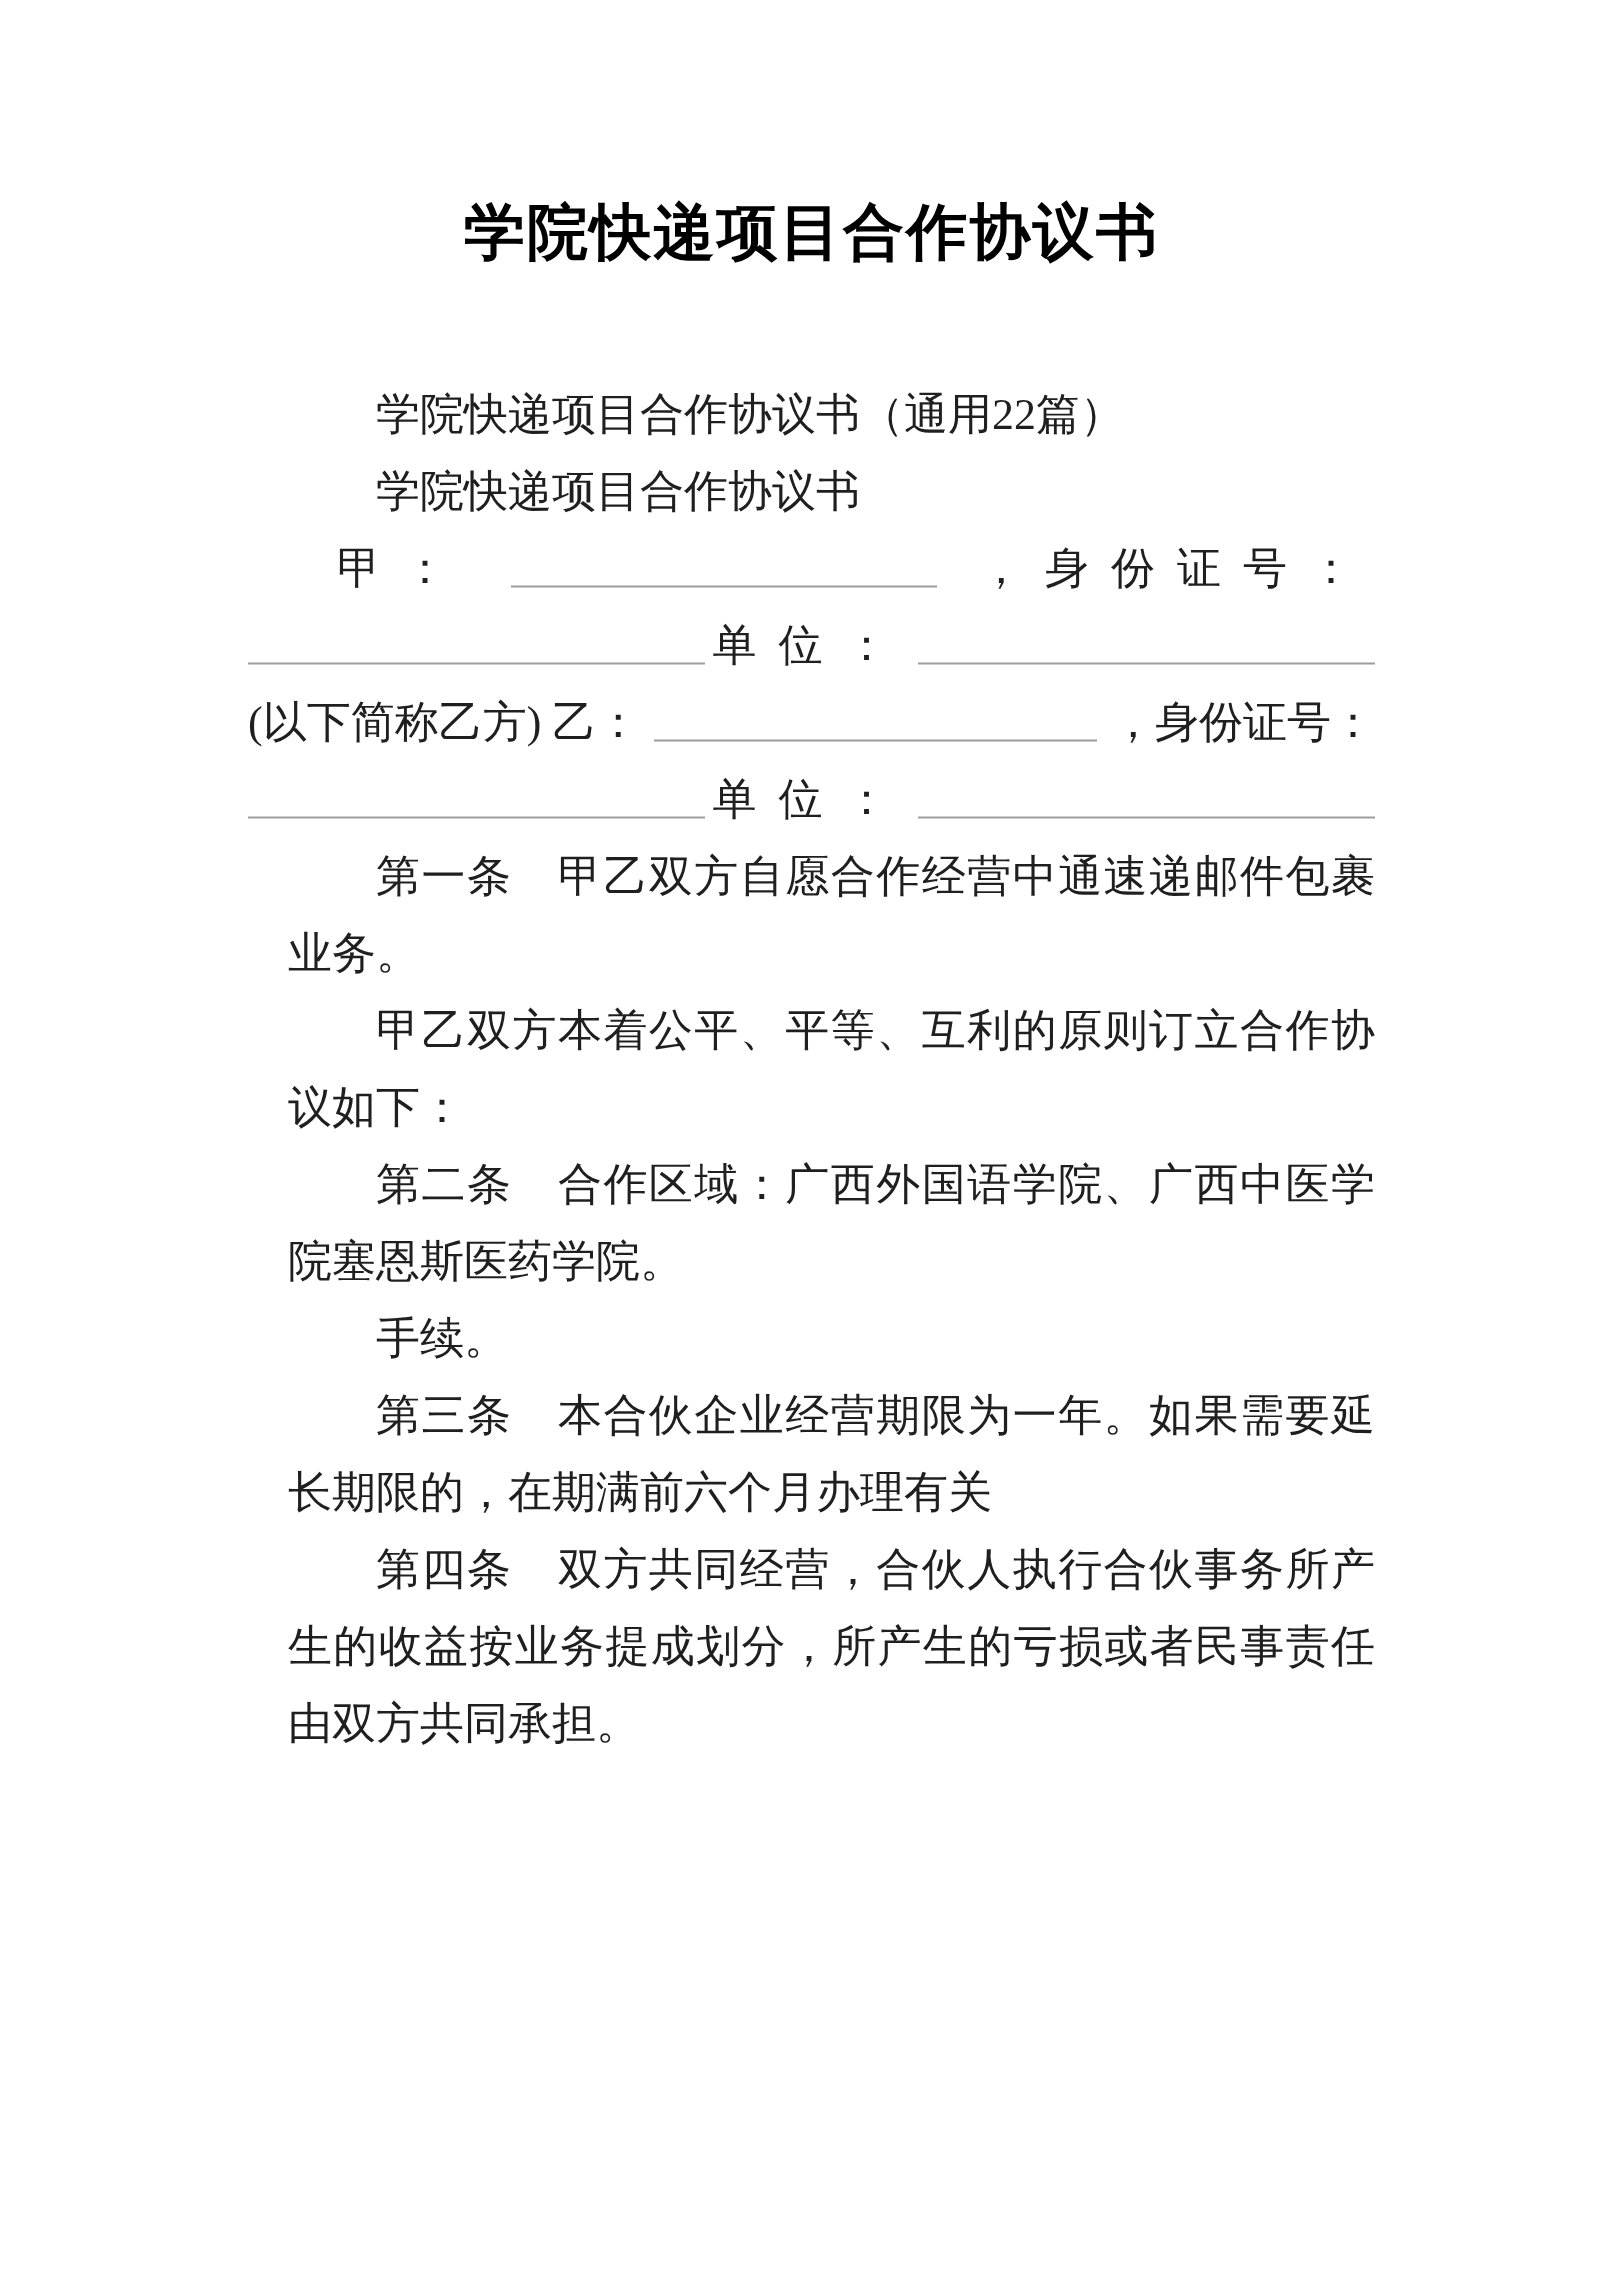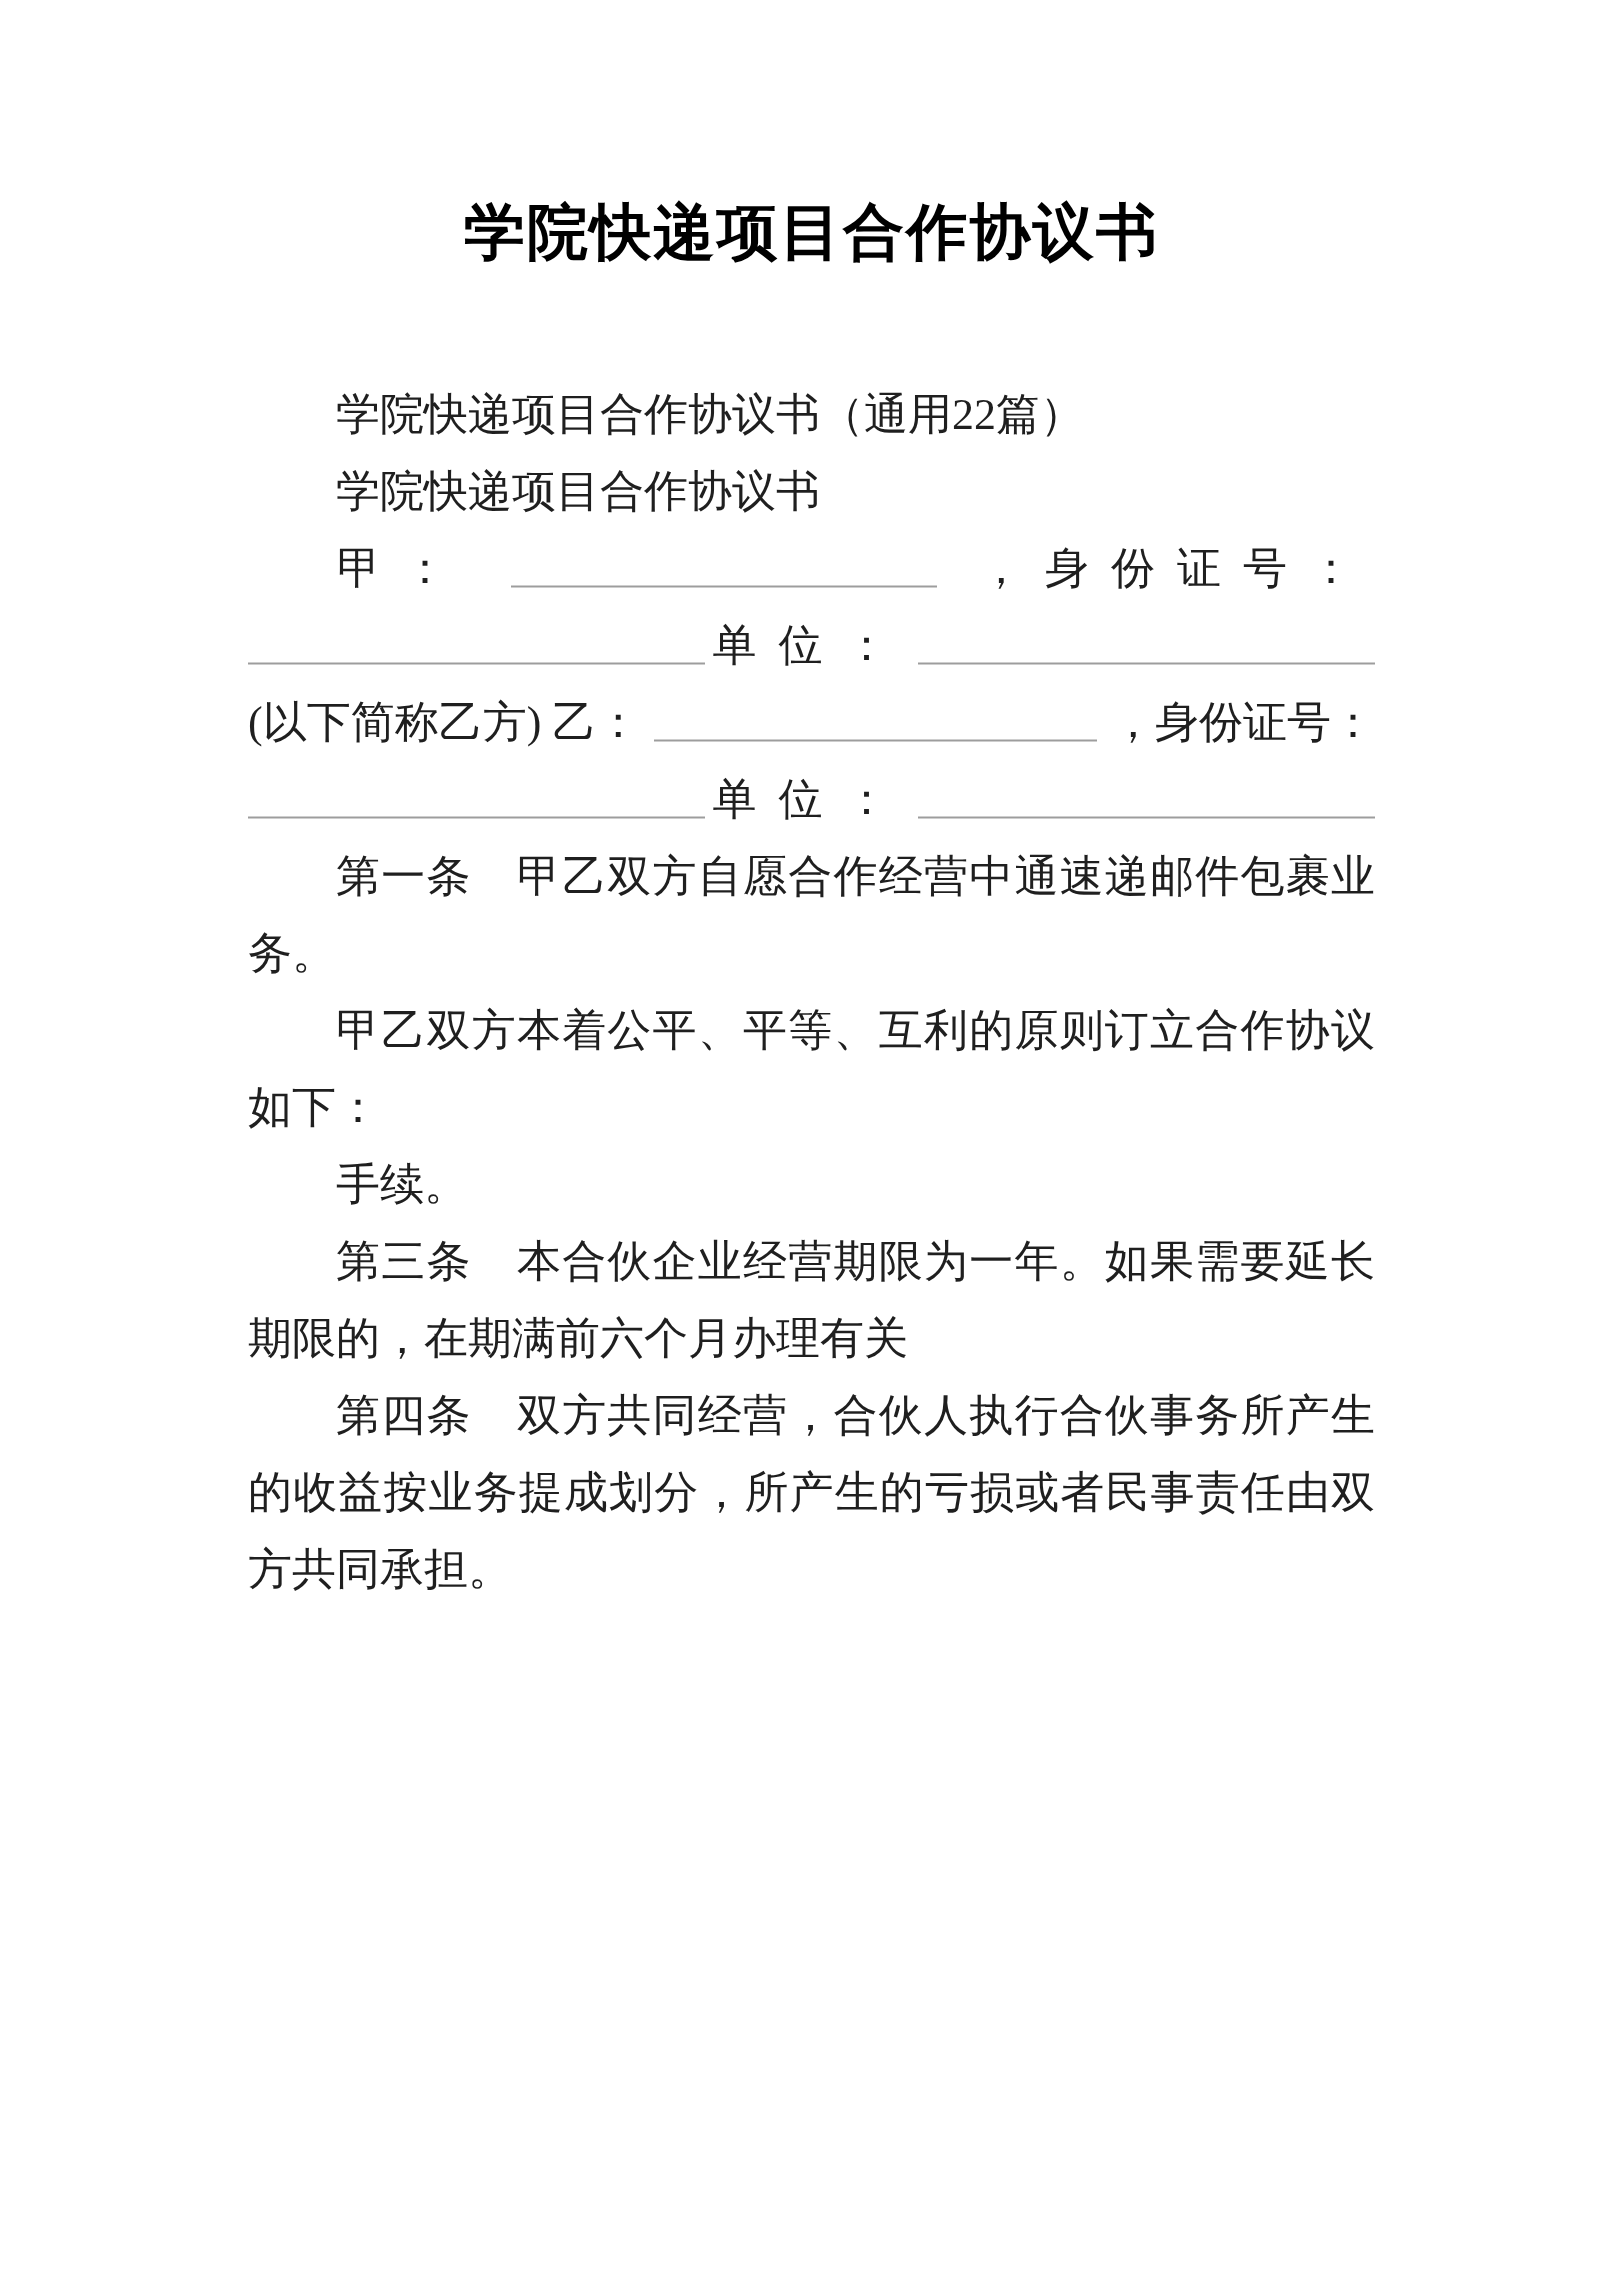--- a/index.html
+++ b/index.html
@@ -22,21 +22,21 @@
     font-size: 61px;
     line-height: 73px;
     font-weight: 700;
     color: #000000;
     text-align: center;
     margin-bottom: 107px;
     letter-spacing: 2.2px;
   }
 
   .para { text-align: justify; }
-  .indent { text-indent: 2em; }
+  .indent { text-indent: 2em; margin-left: 40px; }
 
   .fill-row {
     display: flex;
     align-items: baseline;
     justify-content: space-between;
     height: 77px;
   }
   .fill-row.first-indent { padding-left: 89px; }
 
   .spread { letter-spacing: 0.5em; white-space: nowrap; }
@@ -86,20 +86,21 @@
     <span class="blank w-unit"></span>
     <span class="spread">单位：</span>
     <span class="blank w-unit"></span>
   </div>
 
 
   <p class="para indent">第一条　甲乙双方自愿合作经营中通速递邮件包裹业务。</p>
 
   <p class="para indent">甲乙双方本着公平、平等、互利的原则订立合作协议如下：</p>
 
+  <p class="para indent">第二条　合作区域：广西外国语学院、广西中医学院塞恩斯医药学院。</p>
 
   <p class="para indent">手续。</p>
 
   <p class="para indent">第三条　本合伙企业经营期限为一年。如果需要延长期限的，在期满前六个月办理有关</p>
 
   <p class="para indent">第四条　双方共同经营，合伙人执行合伙事务所产生的收益按业务提成划分，所产生的亏损或者民事责任由双方共同承担。</p>
 
 
 </div>
 

